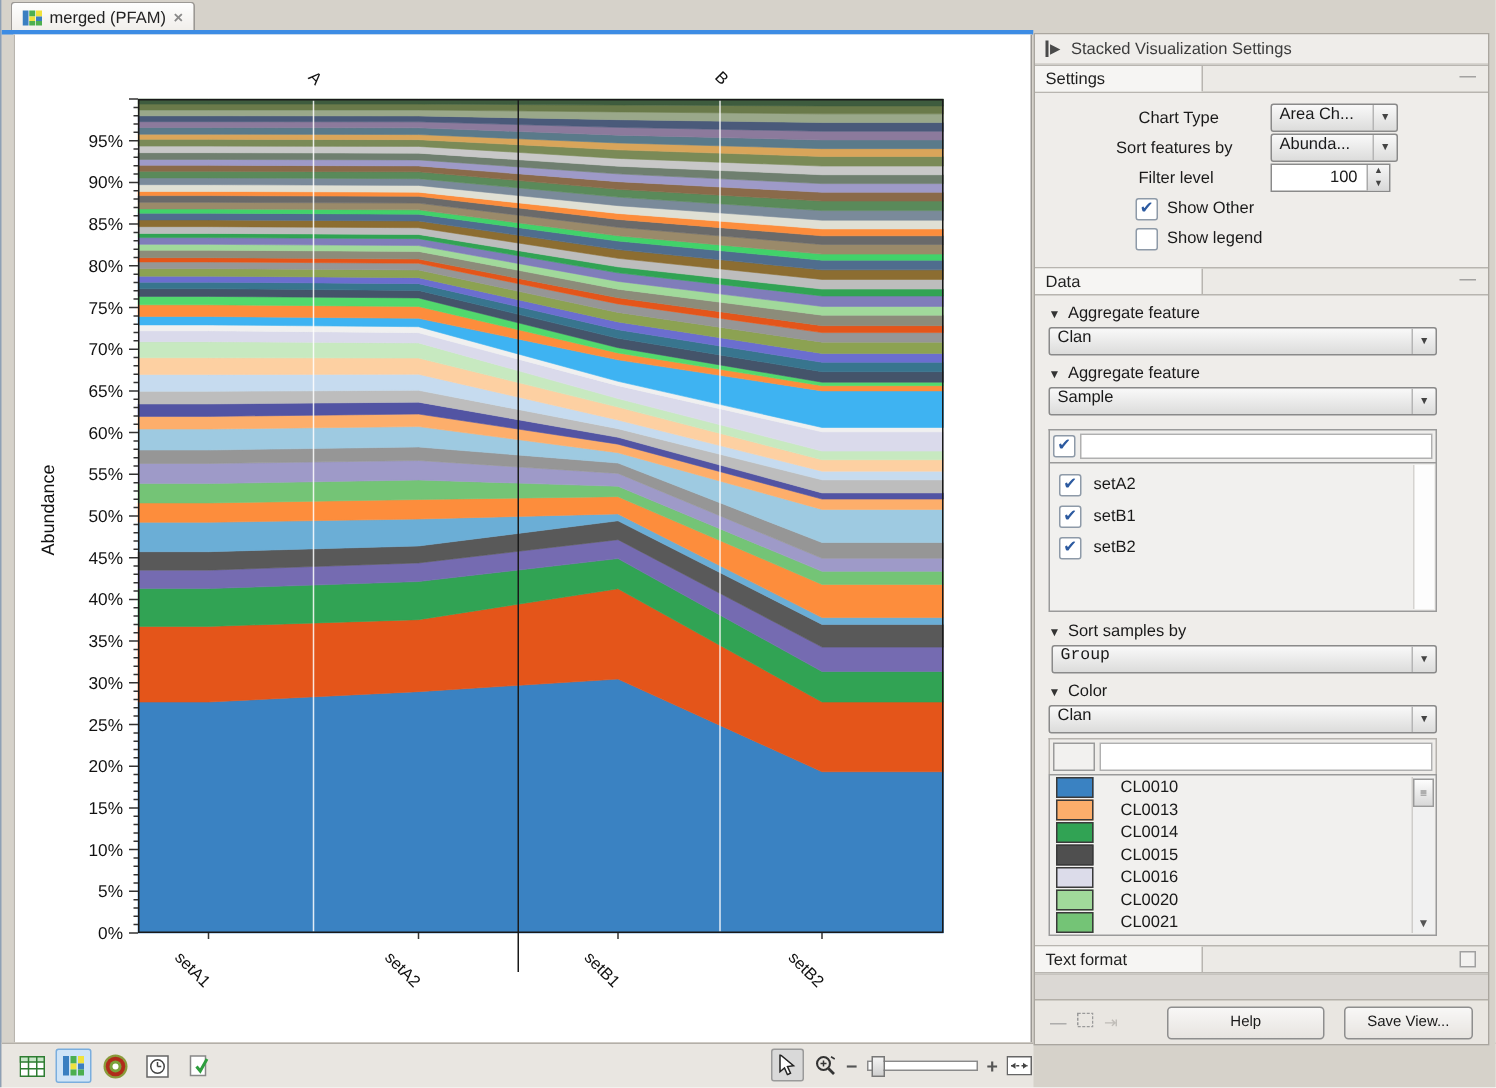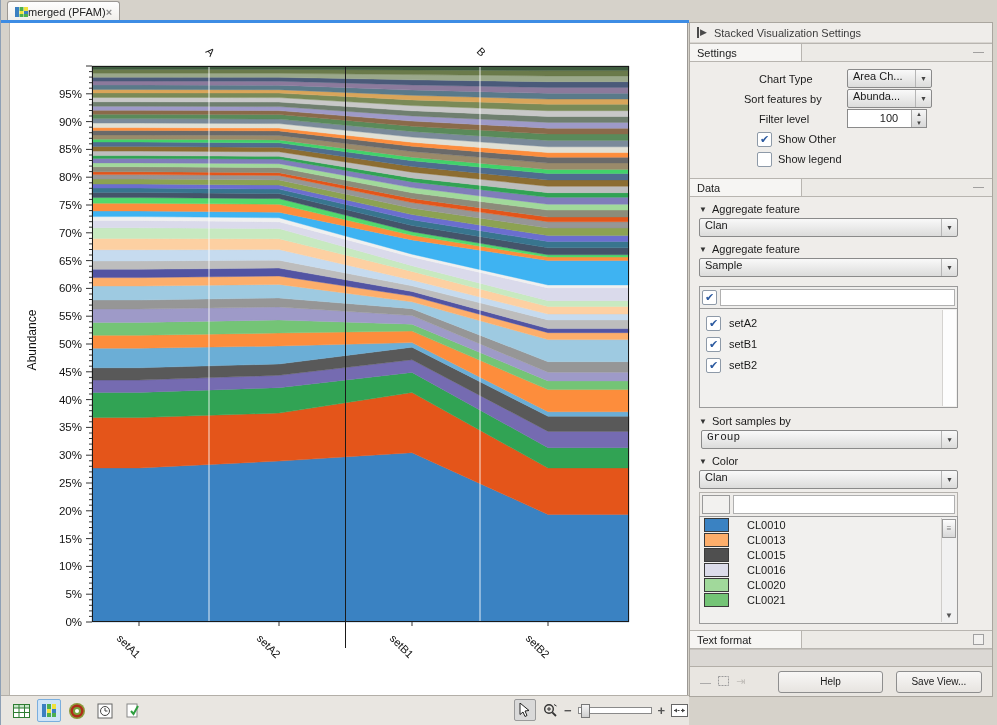--- a/index.html
+++ b/index.html
@@ -1,21 +1,21 @@
 <!DOCTYPE html>
 <html><head>
 <meta charset="utf-8">
 <style>
   html,body{margin:0;padding:0;}
   body{font-family:"Liberation Sans","DejaVu Sans",sans-serif;font-size:11px;color:#1a1a1a;}
   .app{position:relative;width:997px;height:725px;background:#d6d2ca;overflow:hidden;border-left:1px solid #8ea0b5;}
   
   .tabbar{position:absolute;left:0;top:0;width:688px;height:20px;background:#d6d2ca;border-bottom:1px solid #c0bcb4;}
   .tab{position:absolute;left:6px;top:1px;height:19px;background:linear-gradient(#fefefe,#f0eeea);
-       border:1px solid #9b9894;border-bottom:none;border-radius:3px 3px 0 0;display:flex;align-items:center;padding:0 7px;}
+       border:1px solid #9b9894;border-bottom:none;border-radius:3px 3px 0 0;display:flex;align-items:center;padding:0 7px;gap:5px;}
   .tab-label{font-size:11px;color:#222;}
   .tab-close{color:#8a8a8a;font-weight:bold;font-size:11px;cursor:default;}
   .blue-line{position:absolute;left:0;top:20px;width:688px;height:3px;background:#3d8ce4;}
   
   .editor{position:absolute;left:8px;top:23px;width:677px;height:672px;background:#fff;border-left:1px solid #b9b5ae;border-right:1px solid #9b9894;}
   .abundance{position:absolute;left:-18px;top:310px;width:80px;text-align:center;transform:rotate(-90deg);font-size:12px;color:#111;}
   #chart-svg{position:absolute;left:82px;top:43px;overflow:visible;}
   .tick{font-size:11.5px;fill:#111;}
   .xlab{font-size:11px;fill:#111;}
   .glab{font-size:11px;fill:#111;}
@@ -40,21 +40,21 @@
   .sec-tab{width:104px;height:100%;background:#f6f5f3;border-right:1px solid #b8b5b0;display:flex;align-items:center;padding-left:7px;color:#222;}
   .sec-min{position:absolute;right:8px;top:1px;color:#8a8a8a;font-size:11px;}
   .sec-box{position:absolute;right:8px;top:3px;width:9px;height:9px;border:1px solid #a0a0a0;background:#f2f1ef;}
   .settings-body{padding:7px 34px 9px 9px;}
   .srow{display:flex;align-items:center;height:19px;margin-bottom:1px;}
   .srow-label{width:148px;text-align:left;padding-left:60px;box-sizing:border-box;color:#1a1a1a;}
   .dropdown{flex:1;height:17px;border:1px solid #8a8a8a;border-radius:2px;background:linear-gradient(#f9f9f9,#dcdcdb);display:flex;align-items:flex-start;padding-left:5px;position:relative;}
   .dd-sm{width:78px;flex:none;}
   .dd-arrow{margin-left:auto;width:15px;align-self:stretch;display:flex;align-items:center;justify-content:center;border-left:1px solid #b5b5b5;color:#444;font-size:7px;}
   .spin-wrap{width:78px;height:17px;border:1px solid #8a8a8a;background:#fff;display:flex;}
-  .spin-val{flex:1;text-align:center;padding:2px 6px 0 0;margin-left:25px;}
+  .spin-val{flex:1;text-align:right;padding:2px 6px 0 0;margin-left:25px;}
   .spin-btns{width:14px;border-left:1px solid #aaa;display:flex;flex-direction:column;background:linear-gradient(#f6f6f6,#d8d8d8);}
   .spin-btns span{flex:1;font-size:6px;color:#444;text-align:center;line-height:8px;}
   .cbrow{display:flex;align-items:center;gap:6px;height:20px;margin-left:58px;}
   .cb{width:13px;height:13px;background:#fff;border:1px solid #8e9aa8;border-radius:2px;display:flex;align-items:center;justify-content:center;
       font-size:11px;line-height:11px;color:#2c5aa0;font-weight:bold;flex:none;}
   .data-body{padding:4px 34px 6px 9px;}
   .agg-label{display:flex;align-items:center;gap:5px;height:16px;color:#1a1a1a;}
   .agg-tri{font-size:8px;color:#333;}
   .filter-row{display:flex;align-items:center;border:1px solid #9a9a9a;border-bottom:none;background:#efeeec;padding:2px 2px;gap:3px;}
   .filter-input{flex:1;height:15px;border:1px solid #b0b0b0;background:#fff;font-family:inherit;font-size:11px;padding:0 2px;}
@@ -596,20 +596,24 @@
           </div>
         <div class="clan-row">
        <span class="swatch" style="background:#3a82c2"></span>
        <span>CL0010</span>
             </div>
             <div class="clan-row">
        <span class="swatch" style="background:#fdae6b"></span>
        <span>CL0013</span>
             </div>
             <div class="clan-row">
+       <span class="swatch" style="background:#31a354"></span>
+       <span>CL0014</span>
+            </div>
+            <div class="clan-row">
        <span class="swatch" style="background:#4f4f4f"></span>
        <span>CL0015</span>
             </div>
             <div class="clan-row">
        <span class="swatch" style="background:#dcdcea"></span>
        <span>CL0016</span>
             </div>
             <div class="clan-row">
        <span class="swatch" style="background:#a1d99b"></span>
        <span>CL0020</span>

